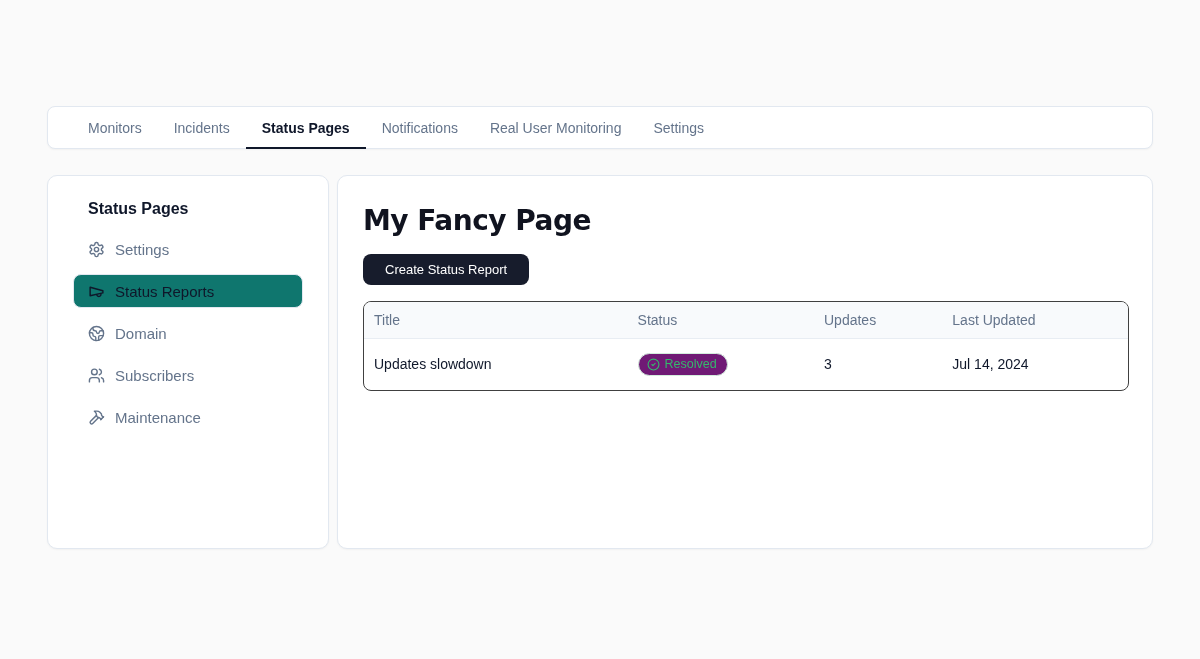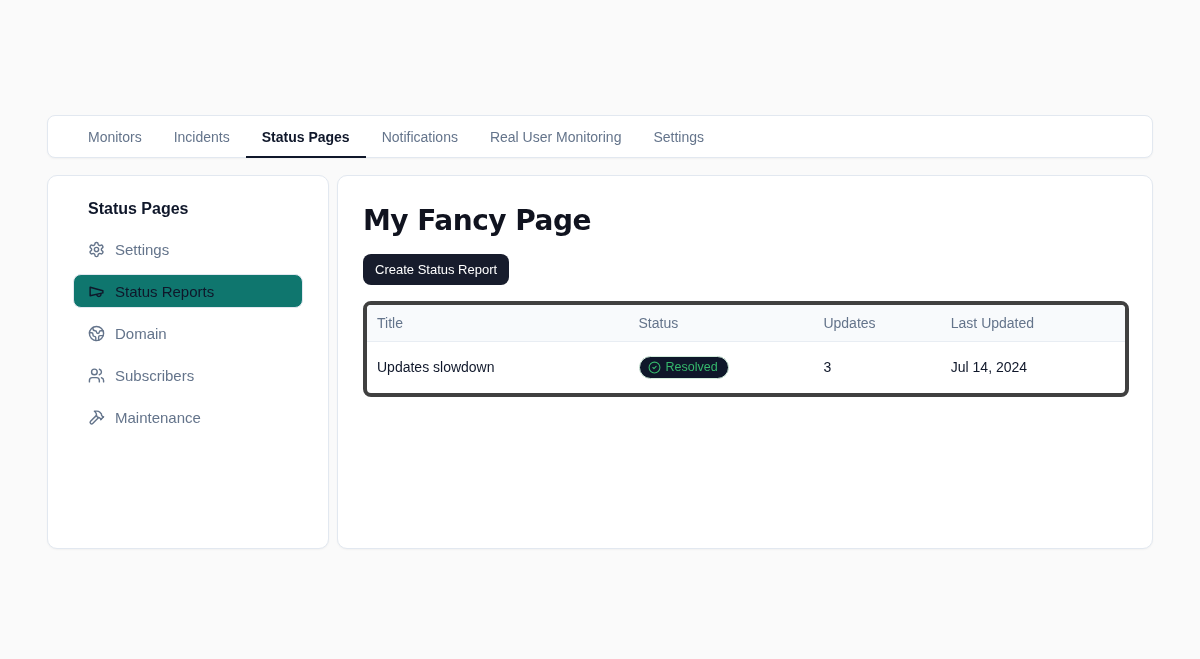--- a/index.html
+++ b/index.html
@@ -12,21 +12,21 @@
   }
   .card {
     background: #ffffff;
     border: 1px solid #e2e8f0;
     border-radius: 10px;
     box-shadow: 0 1px 2px rgba(0,0,0,.04);
   }
 
   
   .navbar {
-    position: absolute; left: 47px; top: 115px; width: 1106px; height: 43px;
+    position: absolute; left: 47px; top: 106px; width: 1106px; height: 43px;
     display: flex; align-items: stretch; padding-left: 24px;
     border-radius: 8px;
   }
   .nav-tab {
     position: relative;
     display: flex; align-items: center;
     padding: 0 16px;
     font-size: 14px; color: #64748b; cursor: pointer; white-space: nowrap;
   }
   .nav-tab.active { color: #0f172a; font-weight: 600; }
@@ -61,47 +61,47 @@
   .page-title {
     font-family: "DejaVu Sans", "Liberation Sans", sans-serif;
     font-size: 28px; font-weight: 700; letter-spacing: -0.5px; color: #10131f;
     margin-bottom: 17px;
   }
   .create-btn {
     display: inline-flex; align-items: center;
     background: #171c2c; color: #ffffff; border: none; cursor: pointer;
     font-family: "Liberation Sans", sans-serif;
     font-size: 13px; font-weight: 500;
-    height: 31px; padding: 0 12px; border-radius: 8px;
+    height: 31px; padding: 0 22px; border-radius: 8px;
     margin-bottom: 16px;
   }
 
   
   .report-table {
-    width: 766px; border: 4px solid #404040; border-radius: 8px; overflow: hidden;
+    width: 766px; border: 1px solid #404040; border-radius: 8px; overflow: hidden;
     background: #fff;
   }
   table { width: 100%; border-collapse: collapse; }
   thead tr { background: #f8fafc; }
   th {
     text-align: left; font-weight: 400; font-size: 14px; color: #64748b;
     height: 36px; padding: 0 10px; vertical-align: middle;
   }
   td {
     font-size: 14px; color: #0f172a; height: 52px; padding: 0 10px;
     vertical-align: middle; border-top: 1px solid #e8edf3;
   }
   .col-title { width: 34.5%; }
   .col-status { width: 24.4%; }
   .col-updates { width: 16.8%; }
   .col-updated { width: 24.3%; }
 
   .badge {
     display: inline-flex; align-items: center; gap: 5px;
-    background: #0f172a; border: 1px solid #d3eedd;
+    background: #701a75; border: 1px solid #d3eedd;
     color: #35b86c; font-size: 12.5px; font-weight: 500;
     height: 23px; padding: 0 10px 0 8px; border-radius: 999px;
   }
   .badge svg { width: 13px; height: 13px; stroke: #35b86c; }
 </style>
 </head>
 <body>
 
 <nav class="card navbar">
   <div class="nav-tab">Monitors</div>

